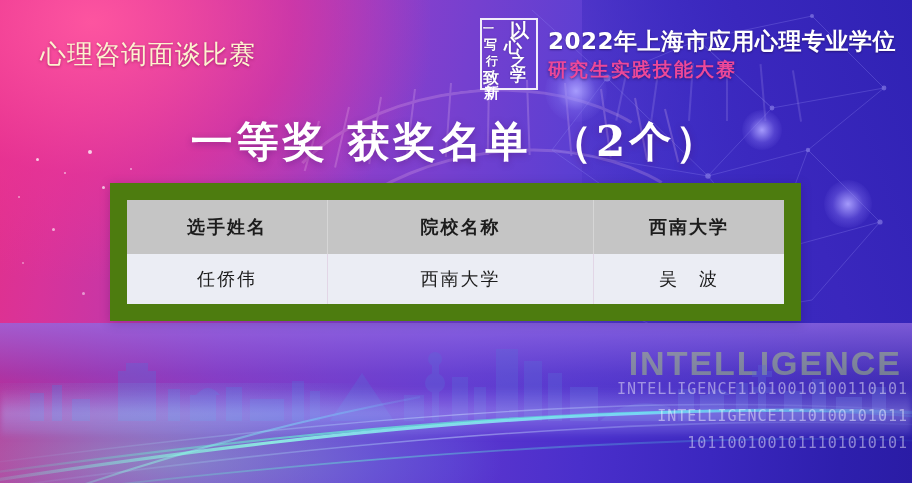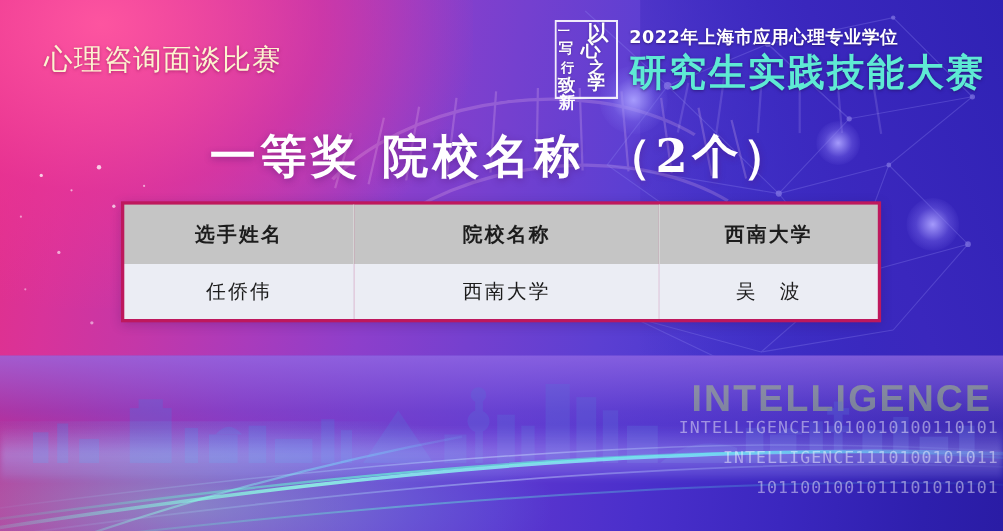--- a/index.html
+++ b/index.html
@@ -163,46 +163,46 @@
   .sc.c5{left:6px;top:37px;font-size:12px;}     
   .sc.c6{left:31px;top:36px;font-size:15px;}    
   .sc.c7{left:3px;top:52px;font-size:16px;}     
   .sc.c8{left:30px;top:50px;font-size:16px;}
   .seal-bottom{
     position:absolute;left:4px;bottom:-13px;font-size:15px;font-weight:700;
     font-family:"DejaVu Serif","Liberation Serif",serif;color:#fff;
   }
   .evt-title{display:flex;flex-direction:column;align-items:flex-start;line-height:1;}
   .evt-l1{
-    font-size:16px;font-weight:700;color:#ffffff;letter-spacing:.5px;
+    font-size:23px;font-weight:700;color:#ffffff;letter-spacing:.5px;
     font-family:"DejaVu Sans","Liberation Sans",sans-serif;
     text-shadow:0 1px 2px rgba(30,10,80,.6);
   }
   .evt-l2{
     margin-top:7px;
-    font-size:34px;font-weight:700;color:#5eead4;letter-spacing:2px;
+    font-size:19px;font-weight:700;color:#ec4899;letter-spacing:2px;
     font-family:"DejaVu Sans","Liberation Sans",sans-serif;
     text-shadow:0 1px 3px rgba(30,10,80,.6);
   }
 
   
   .main-heading{
     position:absolute;left:0;top:114px;width:912px;
     text-align:center;
     font-family:"DejaVu Serif","Liberation Serif",serif;
     font-size:42px;font-weight:700;color:#ffffff;
     letter-spacing:4px;
     text-shadow:0 2px 7px rgba(80,20,110,.45);
   }
 
   
   .tbl-wrap{
     position:absolute;left:110px;top:183px;width:691px;
-    background:#be185d;
-    padding:3px;
+    background:#4d7c0f;
+    padding:17px;
     box-shadow:0 2px 10px rgba(40,10,80,.25);
     box-sizing:border-box;
   }
   table.award{
     border-collapse:collapse;width:100%;
     table-layout:fixed;
   }
   table.award th,table.award td{
     text-align:center;
     font-family:"DejaVu Serif","Liberation Serif",serif;
@@ -409,21 +409,21 @@
         <span class="sc c8">学</span>
       </div>
       <span class="seal-bottom">新</span>
     </div>
     <div class="evt-title">
       <span class="evt-l1">2022年上海市应用心理专业学位</span>
       <span class="evt-l2">研究生实践技能大赛</span>
     </div>
   </div>
 
-  <div class="main-heading">一等奖 院校名称 （2个）</div>
+  <div class="main-heading">一等奖 获奖名单 （2个）</div>
 
   <div class="tbl-wrap">
     <table class="award">
       <colgroup>
         <col class="col-a">
           <col class="col-b">
           <col class="col-c">
       </colgroup>
       <thead>
         <tr>

